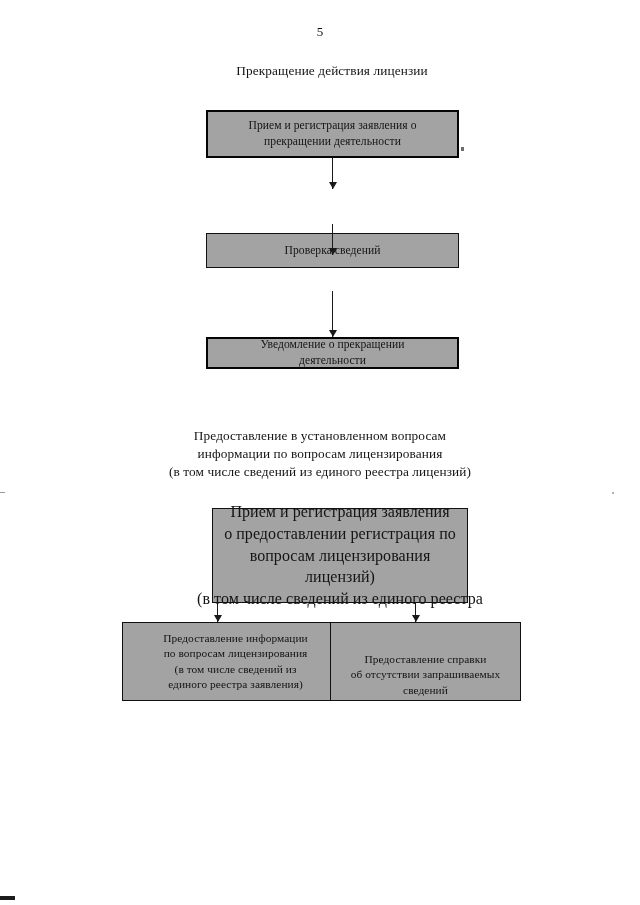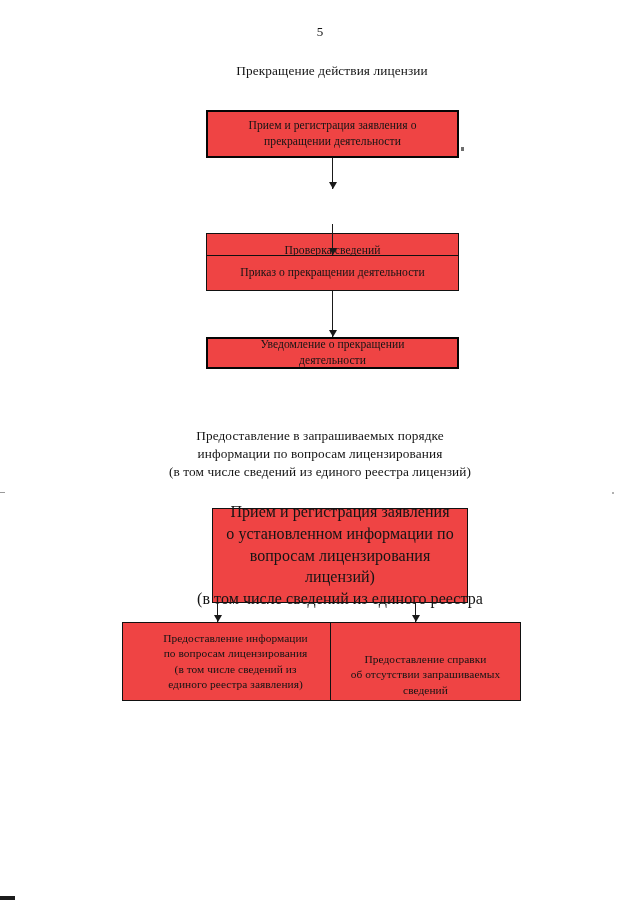--- a/index.html
+++ b/index.html
@@ -45,21 +45,21 @@
     top: 427px;
     left: 0;
     width: 640px;
   }
   .section-title .tline { display: block; white-space: nowrap; }
 
   
   .box {
     position: absolute;
     box-sizing: border-box;
-    background: #ef4444;
+    background: #a3a3a3;
     border: 1px solid #111111;
     display: flex;
     align-items: center;
     justify-content: center;
     text-align: center;
     font-size: 11.6px;
     line-height: 1.36;
     letter-spacing: 0.05px;
     padding: 2px 6px;
   }
@@ -165,48 +165,43 @@
     <div>
       <span class="tline">Проверка сведений</span>
     </div>
   </div>
 
   <div class="conn" id="conn-2">
     <span class="stem"></span>
     <span class="head"></span>
   </div>
 
-  <div class="box" id="box-3">
-    <div>
-      <span class="tline">Приказ о прекращении деятельности</span>
-    </div>
-  </div>
 
   <div class="conn" id="conn-3">
     <span class="stem"></span>
     <span class="head"></span>
   </div>
 
   <div class="box heavy" id="box-4">
     <div>
       <span class="tline">Уведомление о прекращении</span>
       <span class="tline">деятельности</span>
     </div>
   </div>
 
   <div class="section-title" id="title-2">
-    <span class="tline">Предоставление в запрашиваемых порядке</span>
+    <span class="tline">Предоставление в установленном вопросам</span>
     <span class="tline">информации по вопросам лицензирования</span>
     <span class="tline">(в том числе сведений из единого реестра лицензий)</span>
   </div>
 
   <div class="box" id="box-5">
     <div>
       <span class="tline">Прием и регистрация заявления</span>
-      <span class="tline">о установленном информации по</span>
+      <span class="tline">о предоставлении регистрация по</span>
       <span class="tline">вопросам лицензирования</span>
       <span class="tline">лицензий)</span>
       <span class="tline">(в том числе сведений из единого реестра</span>
     </div>
   </div>
 
   <div class="branch" id="branch-left"></div>
   <div class="branch" id="branch-right"></div>
 
   <div class="conn" id="conn-4">

